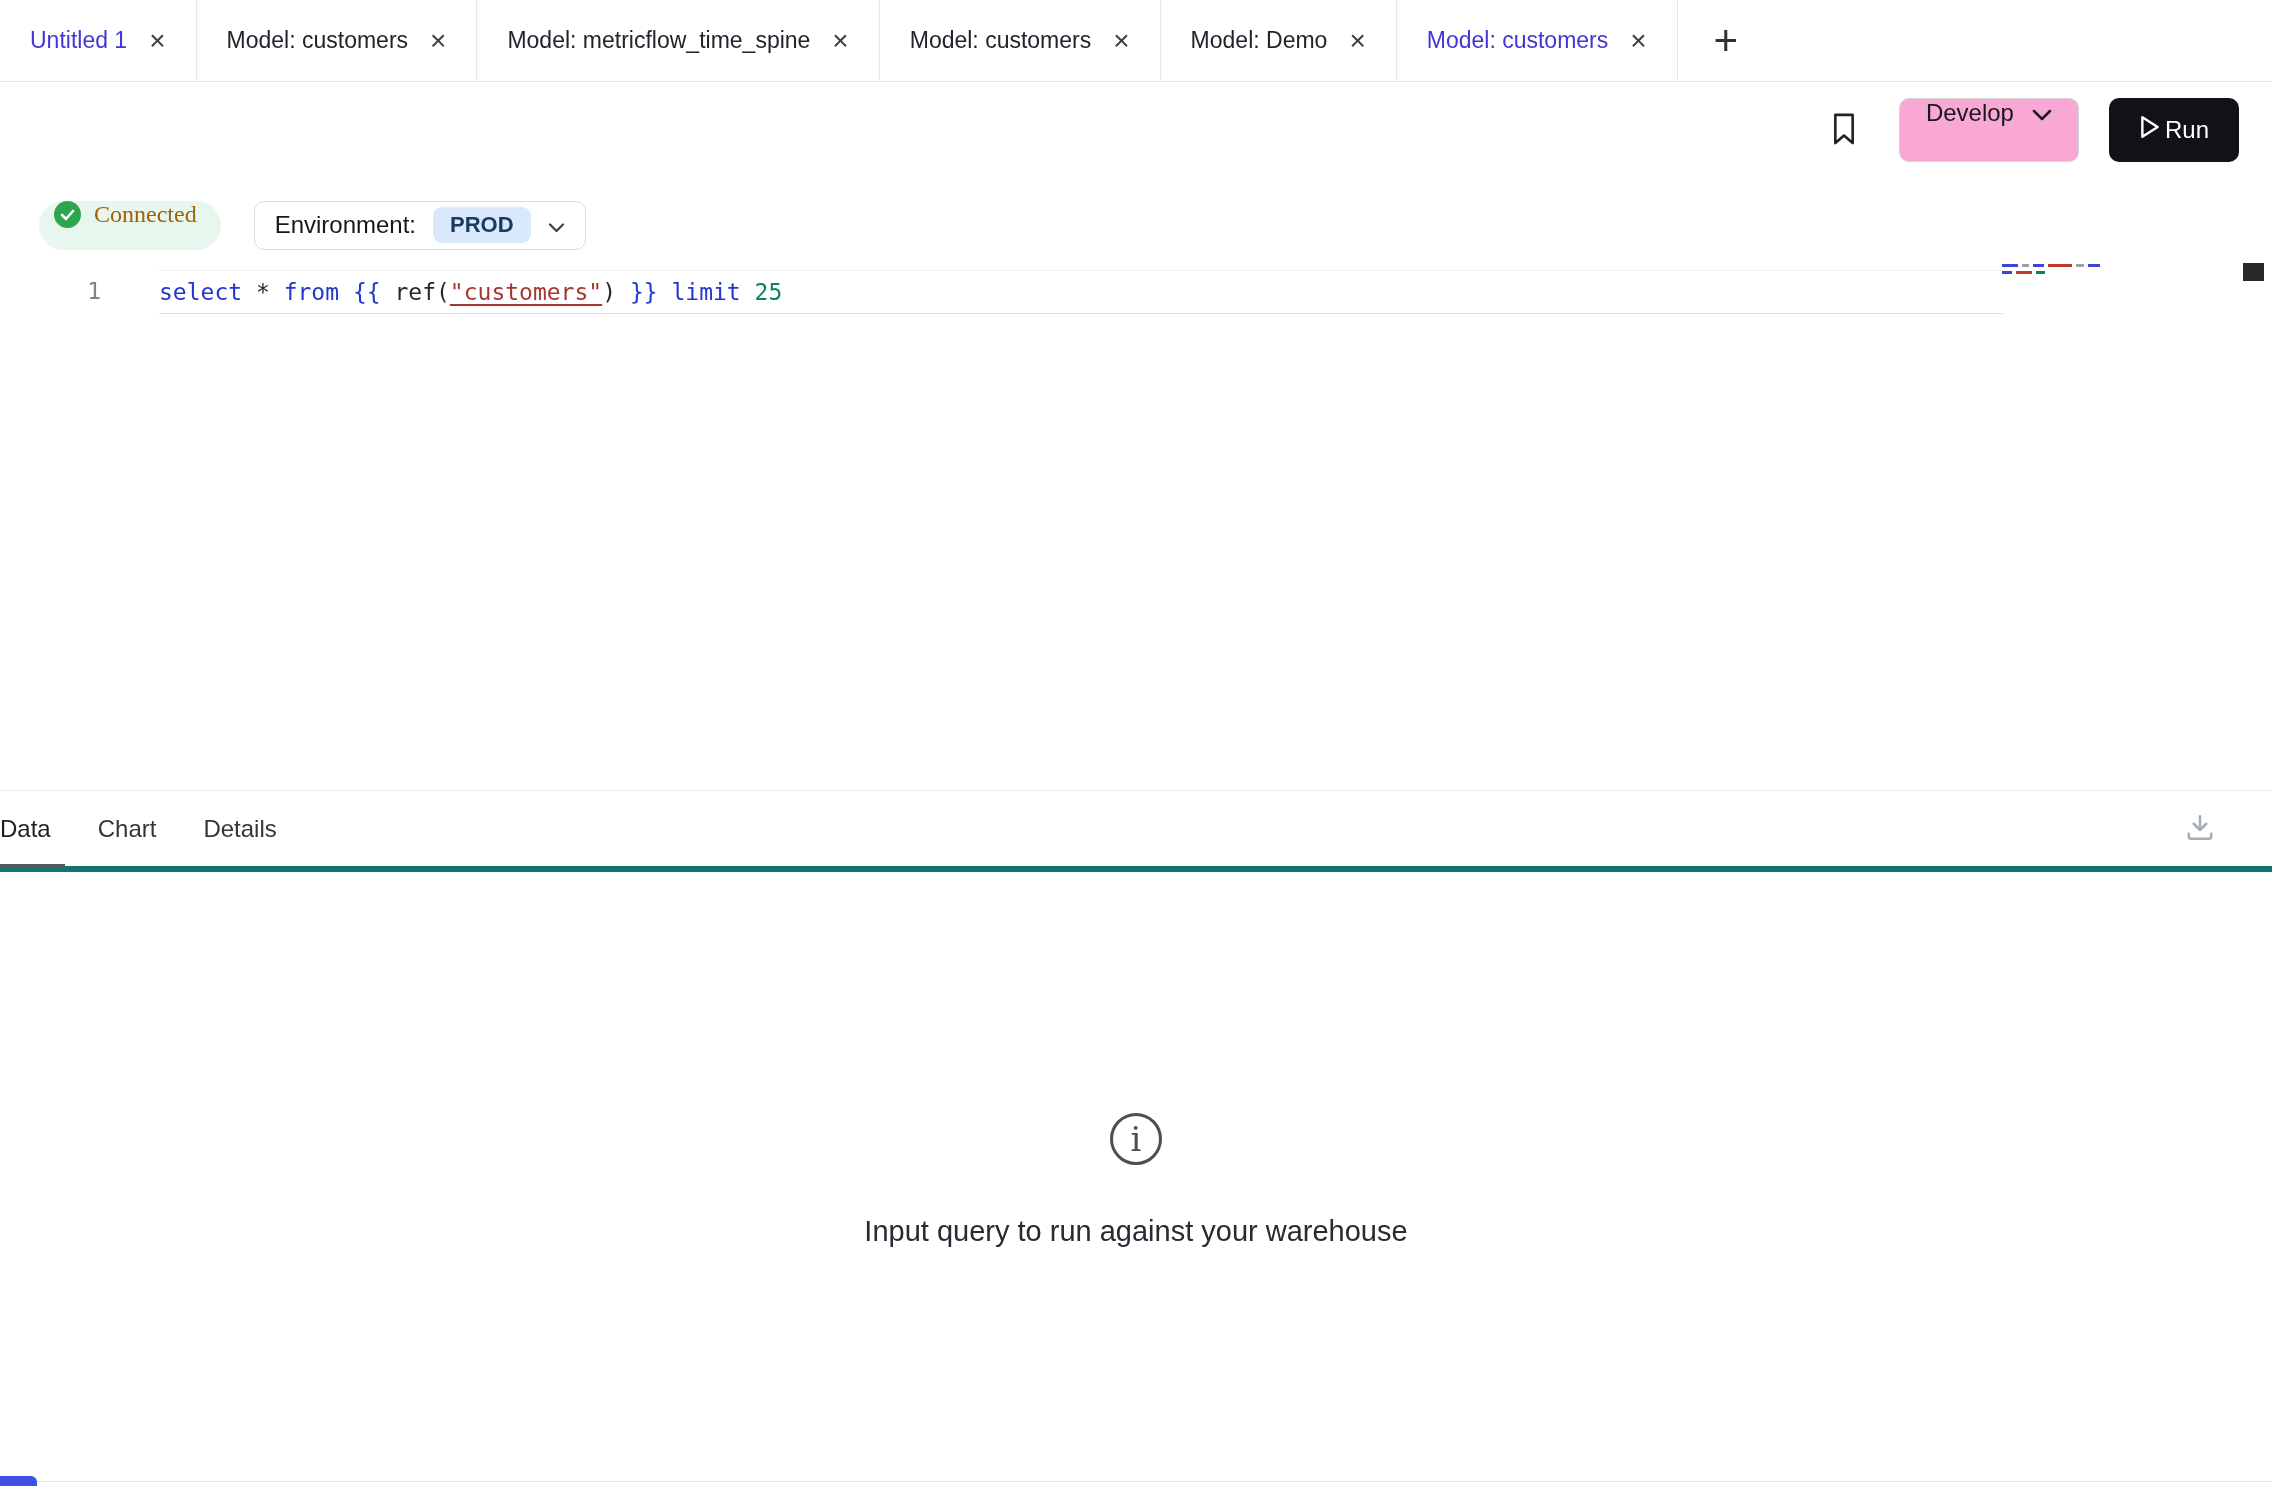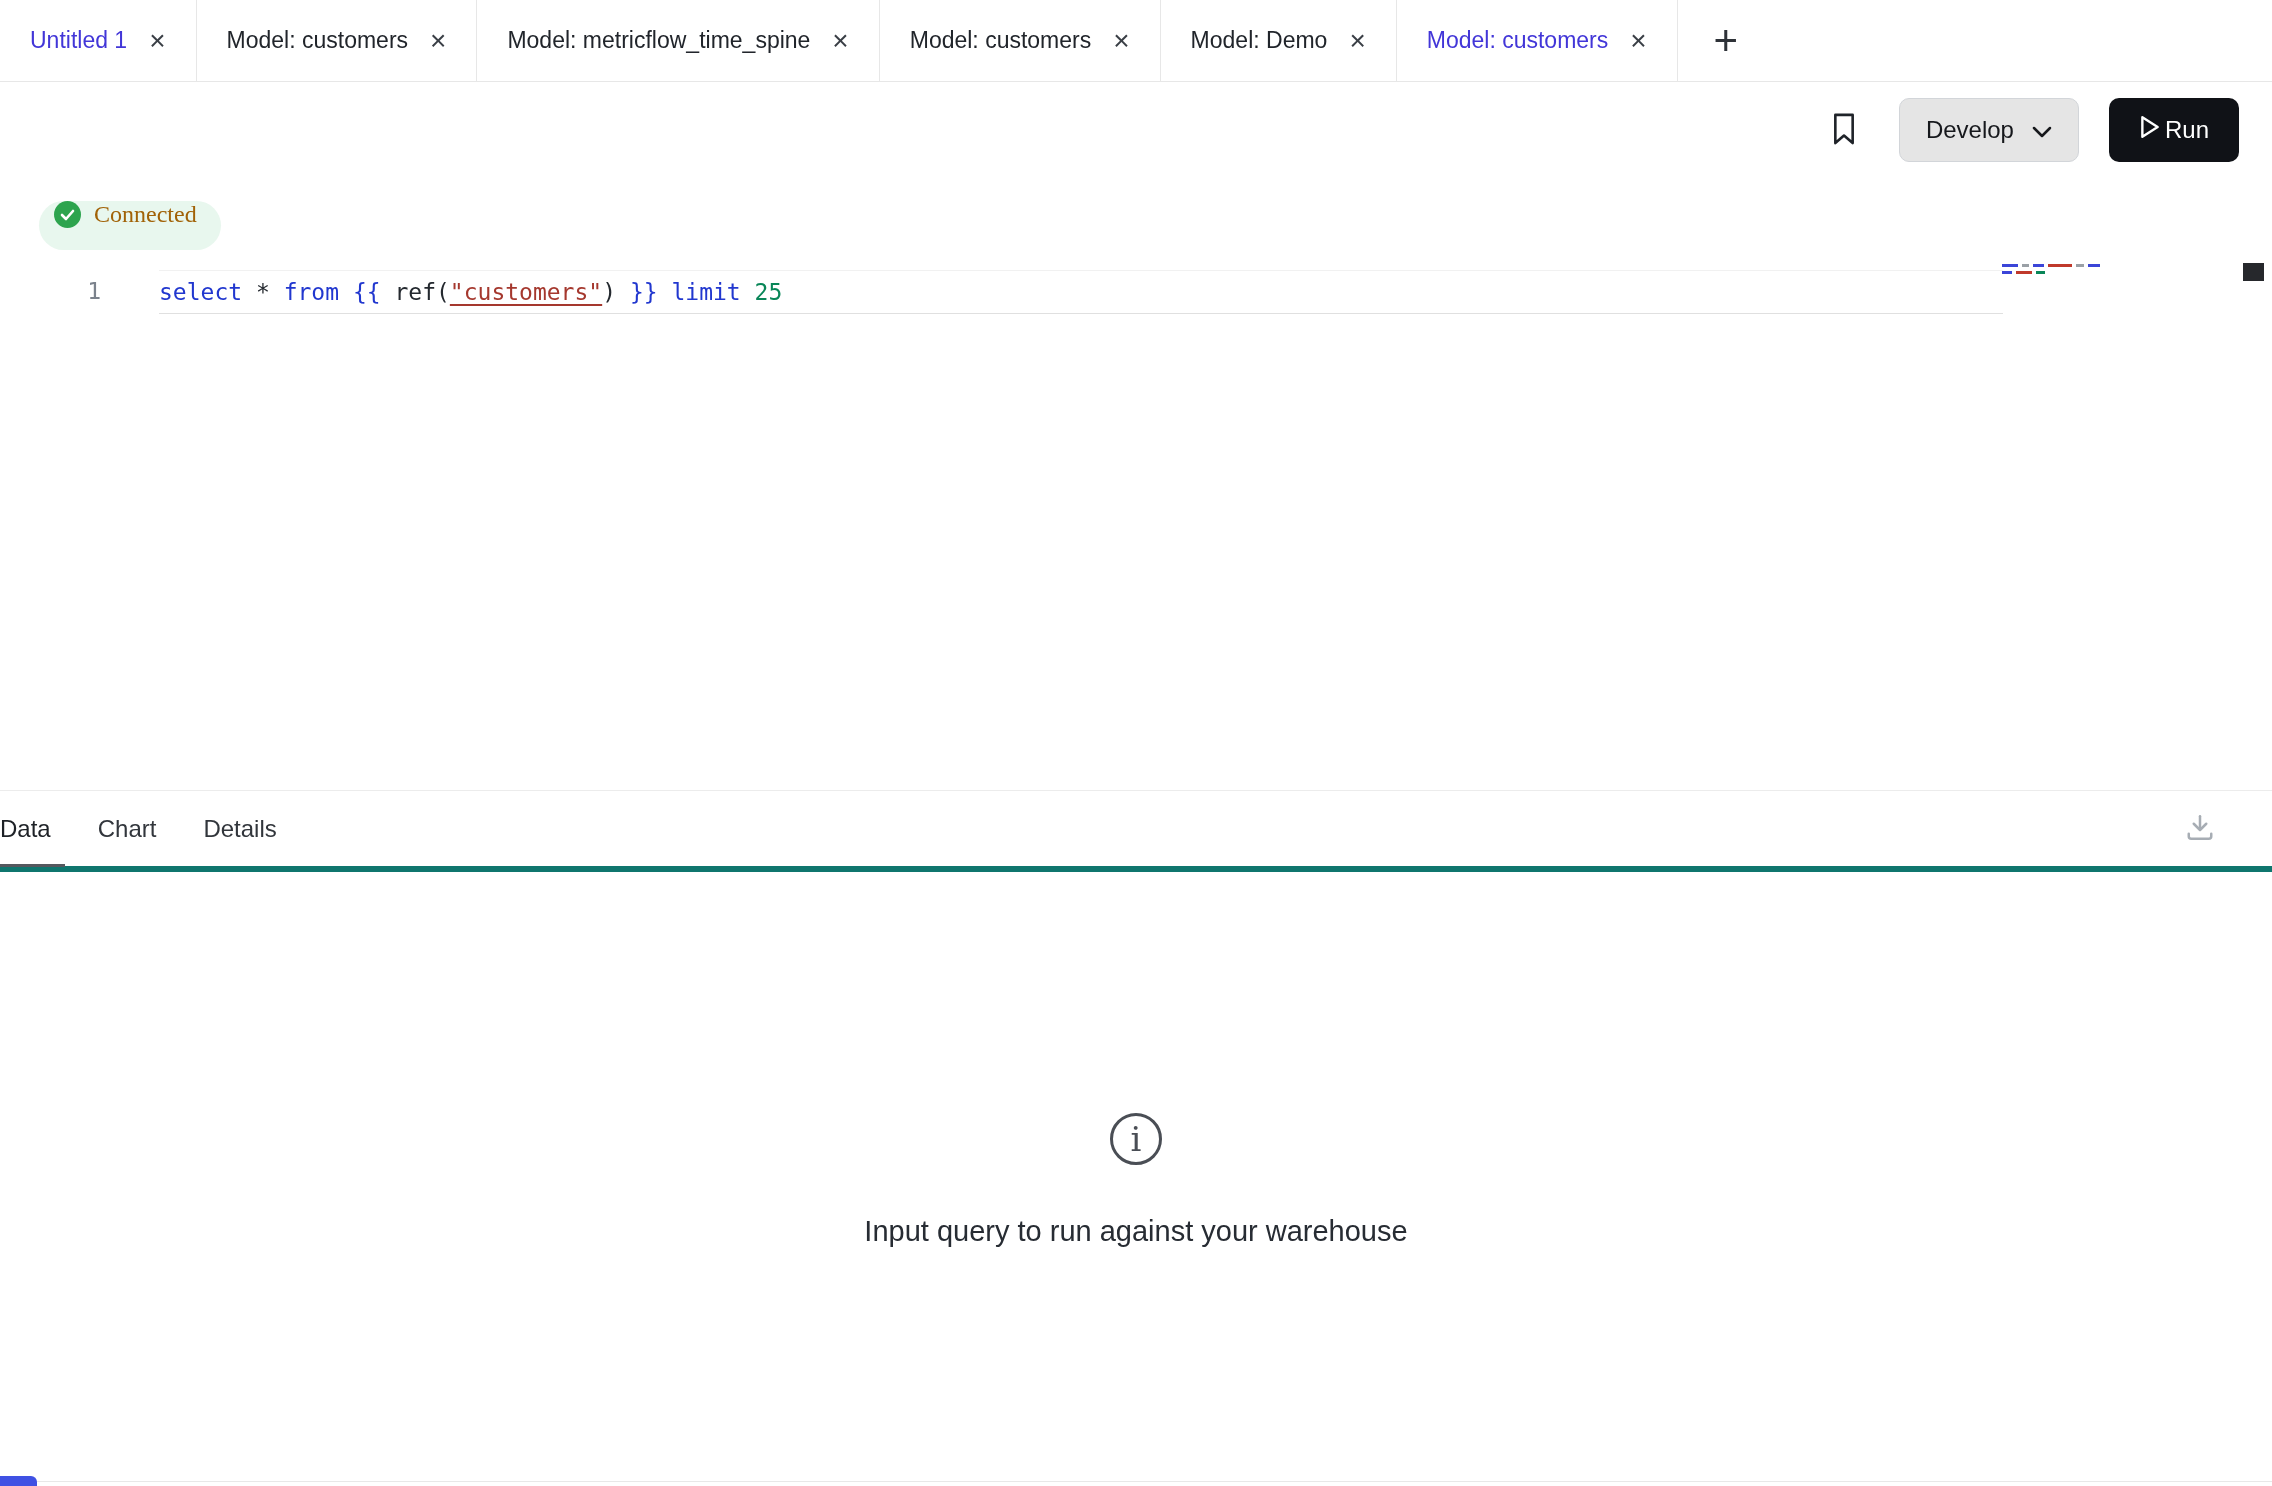--- a/index.html
+++ b/index.html
@@ -59,25 +59,25 @@
     justify-content: flex-end;
     padding-right: 33px;
     gap: 30px;
   }
   .bookmark-btn { display:flex; align-items:center; margin-right: 12px; cursor:pointer; background:none; border:none; }
   .develop-btn {
     height: 64px;
     padding: 0 26px;
     border: 1px solid #d2d5d9;
     border-radius: 10px;
-    background: #e5e5e5;
+    background: #f9a8d4;
     font-size: 24px;
     color: #16181c;
     display: flex;
-    align-items: center;
+    align-items: flex-start;
     gap: 18px;
     cursor: pointer;
     font-family: "Liberation Sans", sans-serif;
   }
   .run-btn {
     height: 64px;
     padding: 0 30px;
     background: #101217;
     border: none;
     border-radius: 10px;
@@ -309,20 +309,29 @@
 <div class="statusrow">
   <div class="connected-pill">
     <span style="display:flex;">
       <svg width="27" height="27" viewBox="0 0 27 27">
           <circle cx="13.5" cy="13.5" r="13.5" fill="#2da44e"></circle>
           <path d="M8 14l4 4 7-8" stroke="#fff" stroke-width="2.6" fill="none" stroke-linecap="round" stroke-linejoin="round"></path>
         </svg>
     </span>
     <span>Connected</span>
   </div>
+  <div class="env-pill">
+    <span>Environment:</span>
+    <span class="prod-badge">PROD</span>
+    <span>
+      <svg width="17" height="10" viewBox="0 0 17 10">
+          <path d="M2 1.5l6.5 6.5 6.5-6.5" fill="none" stroke="#3c4046" stroke-width="2.2" stroke-linecap="round" stroke-linejoin="round"></path>
+        </svg>
+    </span>
+  </div>
 </div>
 
 <div class="editor">
   <div class="gutter">1</div>
   <div class="codeline"><span class="tok-kw">select</span><span> * </span><span class="tok-kw">from</span><span> </span><span class="tok-kw">{{</span><span> ref(</span><span class="tok-str">"customers"</span><span>) </span><span class="tok-kw">}}</span><span> </span><span class="tok-kw">limit</span><span> </span><span class="tok-num">25</span></div>
 
   <div class="minimap">
     <div class="mm-row">
       <span class="mm-seg" style="width:16px;background:#3b45d8;"></span>
       <span class="mm-seg" style="width:7px;background:#9aa0a6;"></span>

